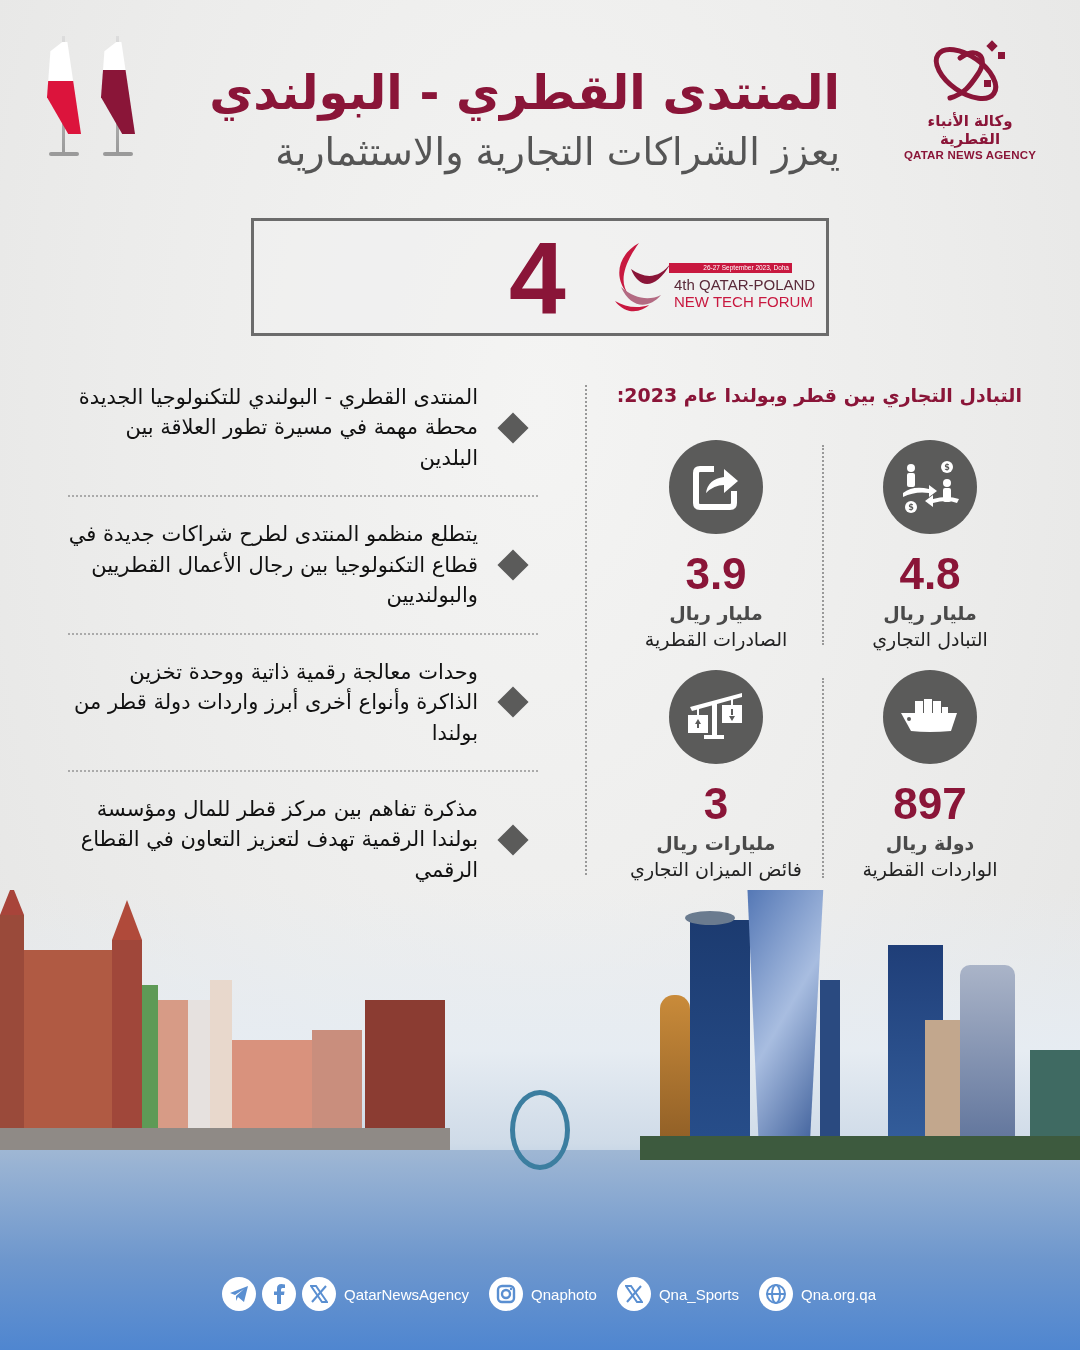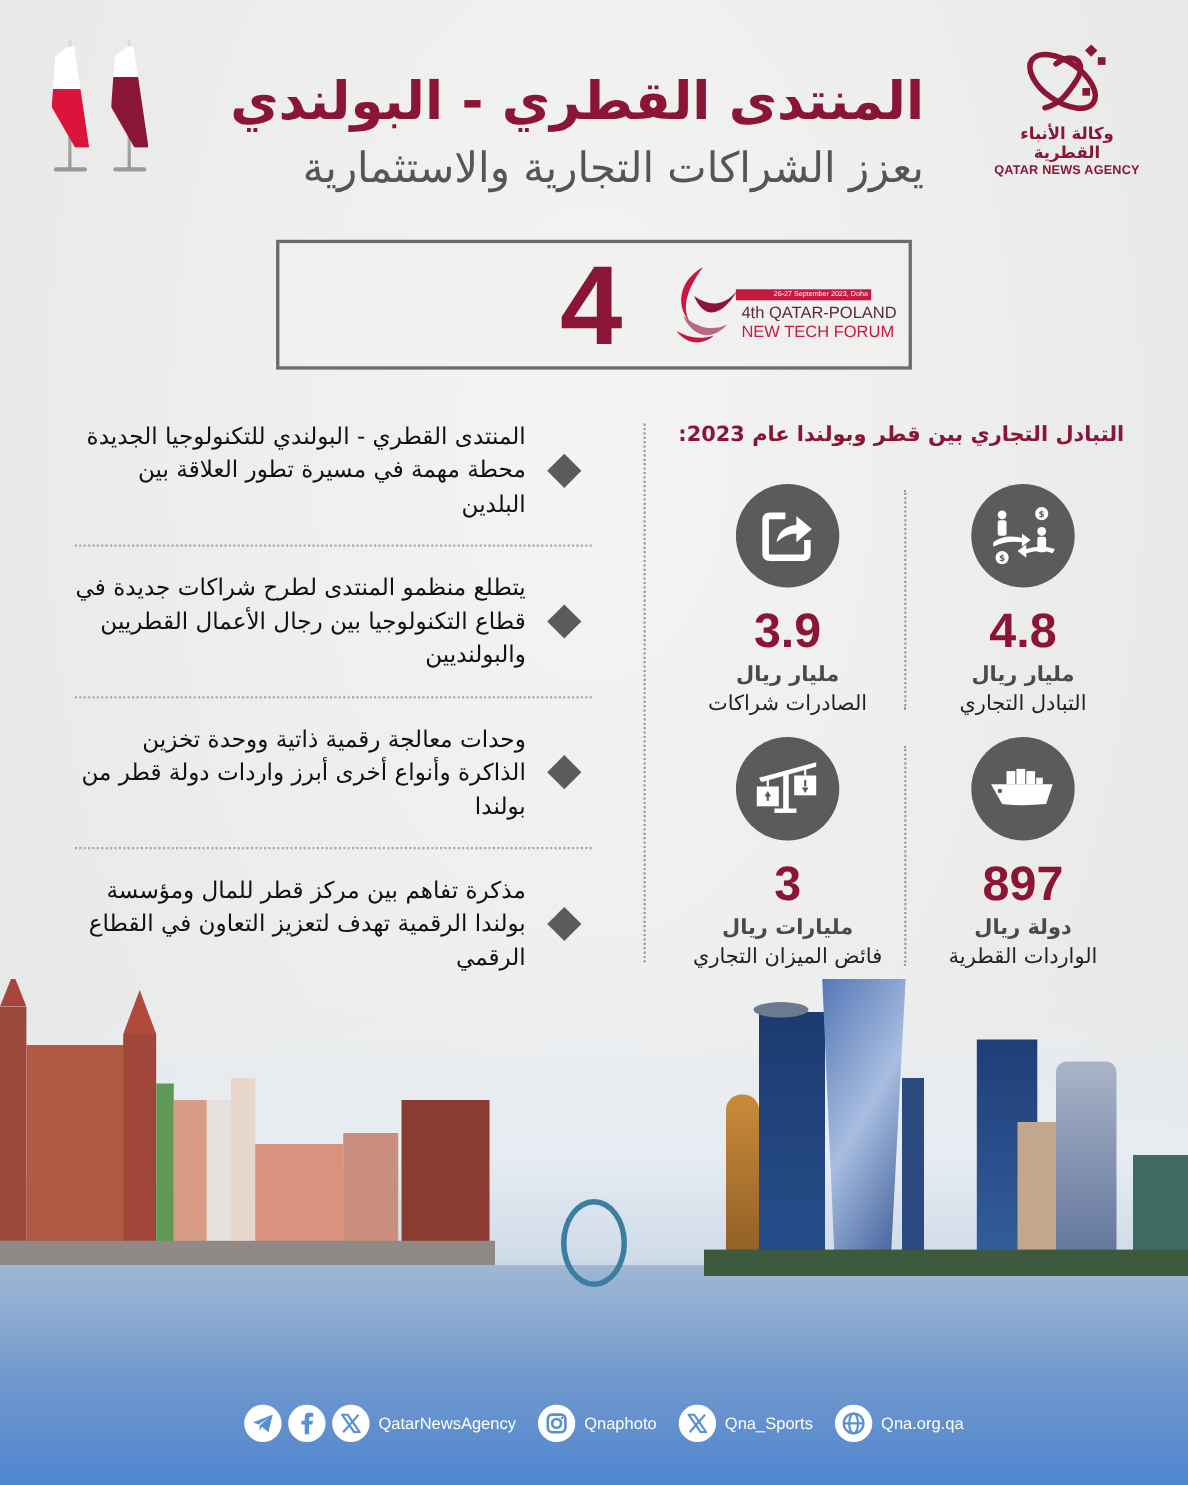--- a/index.html
+++ b/index.html
@@ -156,21 +156,21 @@
 
 <div class="stat stat-2">
   <div class="circle">
     <svg width="48" height="48" viewBox="0 0 48 48">
       <path d="M22 6 H8 Q4 6 4 10 V40 Q4 44 8 44 H38 Q42 44 42 40 V28" fill="none" stroke="#fff" stroke-width="6"></path>
       <path d="M14 30 Q16 16 32 14 L32 6 L46 18 L32 30 L32 22 Q22 22 14 30Z" fill="#fff"></path>
     </svg>
   </div>
   <div class="value">3.9</div>
   <div class="unit">مليار ريال</div>
-  <div class="label">الصادرات شراكات</div>
+  <div class="label">الصادرات القطرية</div>
 </div>
 
 <div class="stat stat-3">
   <div class="circle">
     <svg width="62" height="40" viewBox="0 0 62 40">
       <rect x="16" y="4" width="8" height="12" fill="#fff"></rect>
         <rect x="25" y="2" width="8" height="14" fill="#fff"></rect>
       <rect x="34" y="4" width="8" height="12" fill="#fff"></rect>
         <rect x="43" y="10" width="6" height="6" fill="#fff"></rect>
       <path d="M2 16 H58 L52 34 Q30 36 12 34 Z" fill="#fff"></path>

